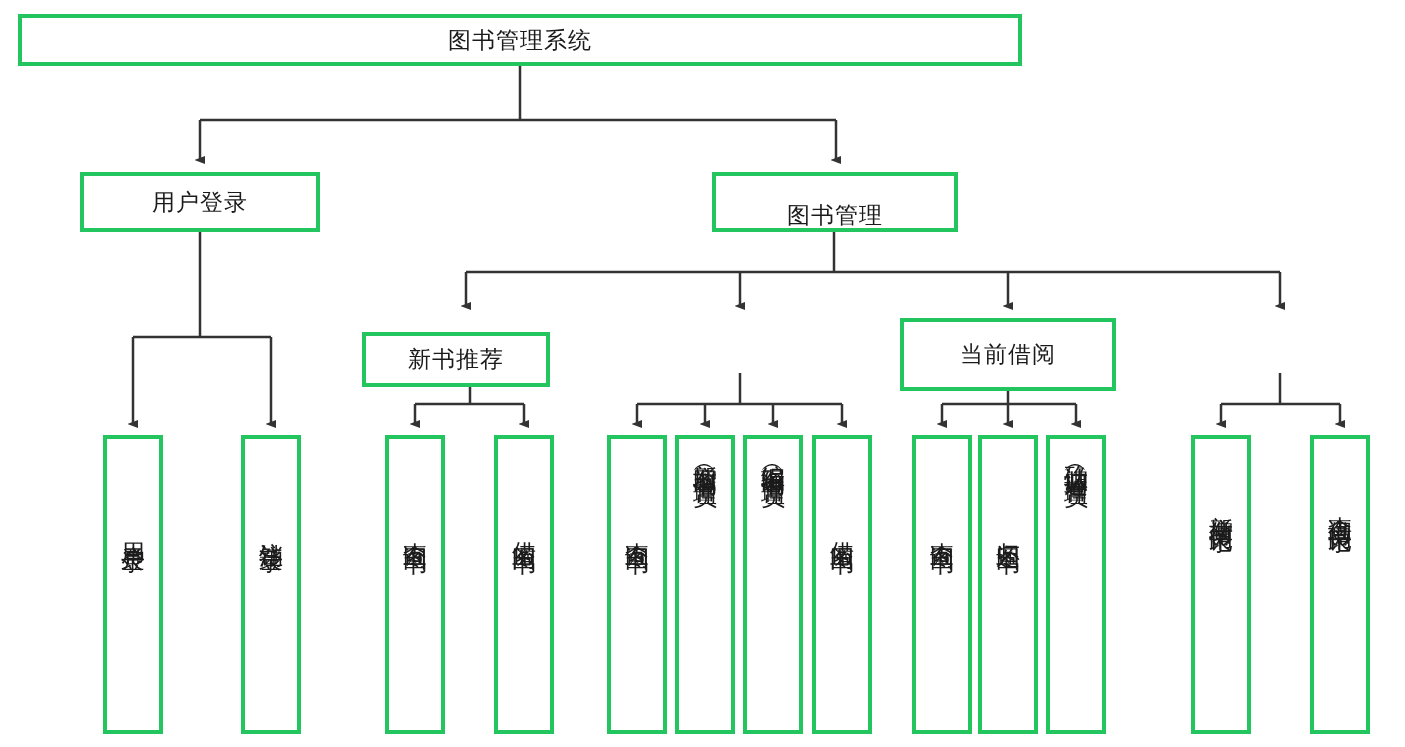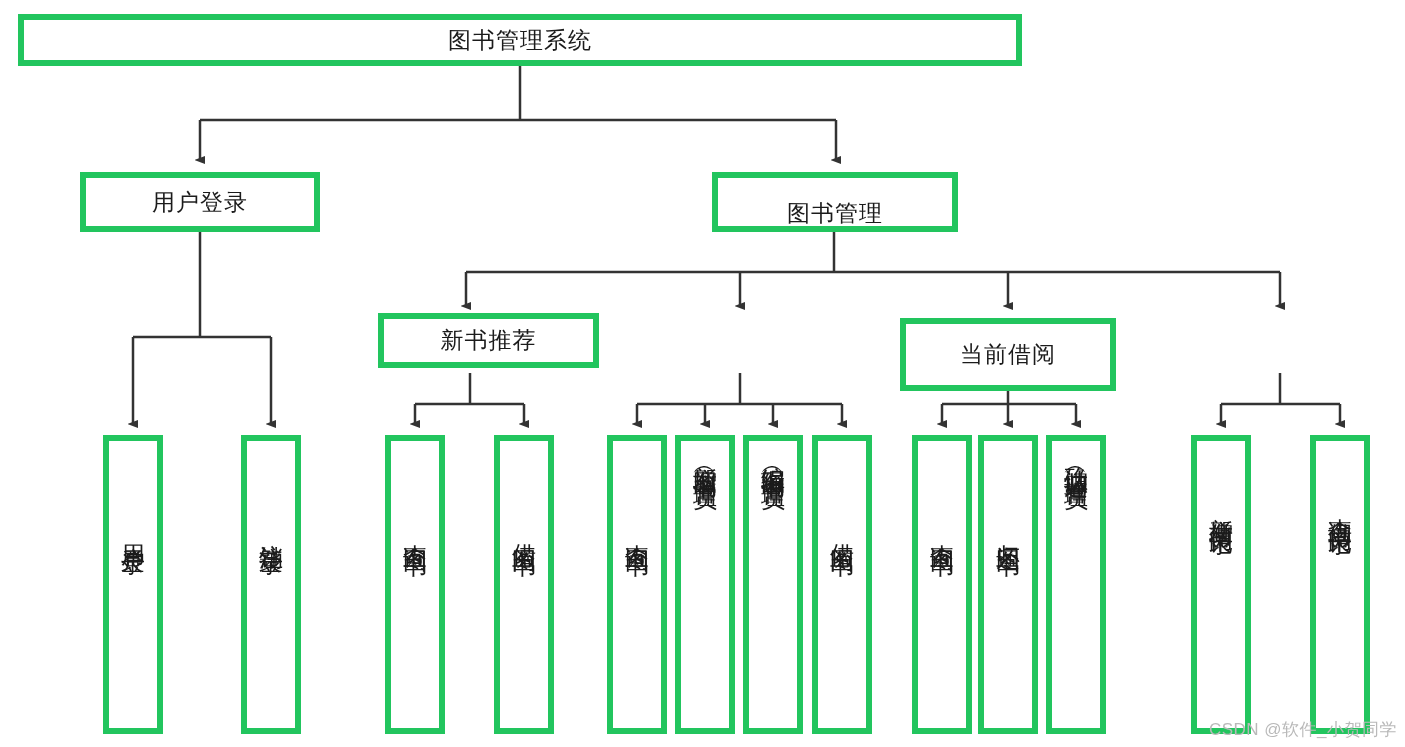--- a/index.html
+++ b/index.html
@@ -22,21 +22,21 @@
     left: 0;
     top: 0;
     width: 1405px;
     height: 747px;
     pointer-events: none;
   }
   .node {
     position: absolute;
     box-sizing: border-box;
     background: #ffffff;
-    border: 6px solid #22c55e;
+    border: 4px solid #22c55e;
     display: flex;
     align-items: center;
     justify-content: center;
     color: #1b1b1b;
   }
   .node-label {
     text-align: center;
     line-height: 1.08;
     white-space: pre;
   }
@@ -132,21 +132,21 @@
   </div>
 
   <div class="node horiz" style="left:80px; top:172px; width:240px; height:60px;">
     <span class="node-label">用户登录</span>
   </div>
 
   <div class="node horiz" style="left:712px; top:172px; width:246px; height:60px;align-items:flex-end;">
     <span class="node-label">图书管理</span>
   </div>
 
-  <div class="node horiz" style="left:362px; top:313px; width:221px; height:55px;margin-left:16px;">
+  <div class="node horiz" style="left:362px; top:332px; width:188px; height:55px;">
     <span class="node-label">新书推荐</span>
   </div>
 
 
   <div class="node horiz" style="left:900px; top:318px; width:216px; height:73px;">
     <span class="node-label">当前借阅</span>
   </div>
 
 
   <div class="node vert mid" style="left:103px; top:435px; width:60px; height:299px;">
@@ -194,15 +194,14 @@
   </div>
 
   <div class="node vert mid2" style="left:1191px; top:435px; width:60px; height:299px;">
     <span class="node-label">新增借阅记录</span>
   </div>
 
   <div class="node vert mid2" style="left:1310px; top:435px; width:60px; height:299px;">
     <span class="node-label">查询借阅记录</span>
   </div>
 
-  <div id="watermark">CSDN @软件_小贺同学</div>
 
 </div>
 
 </body></html>

